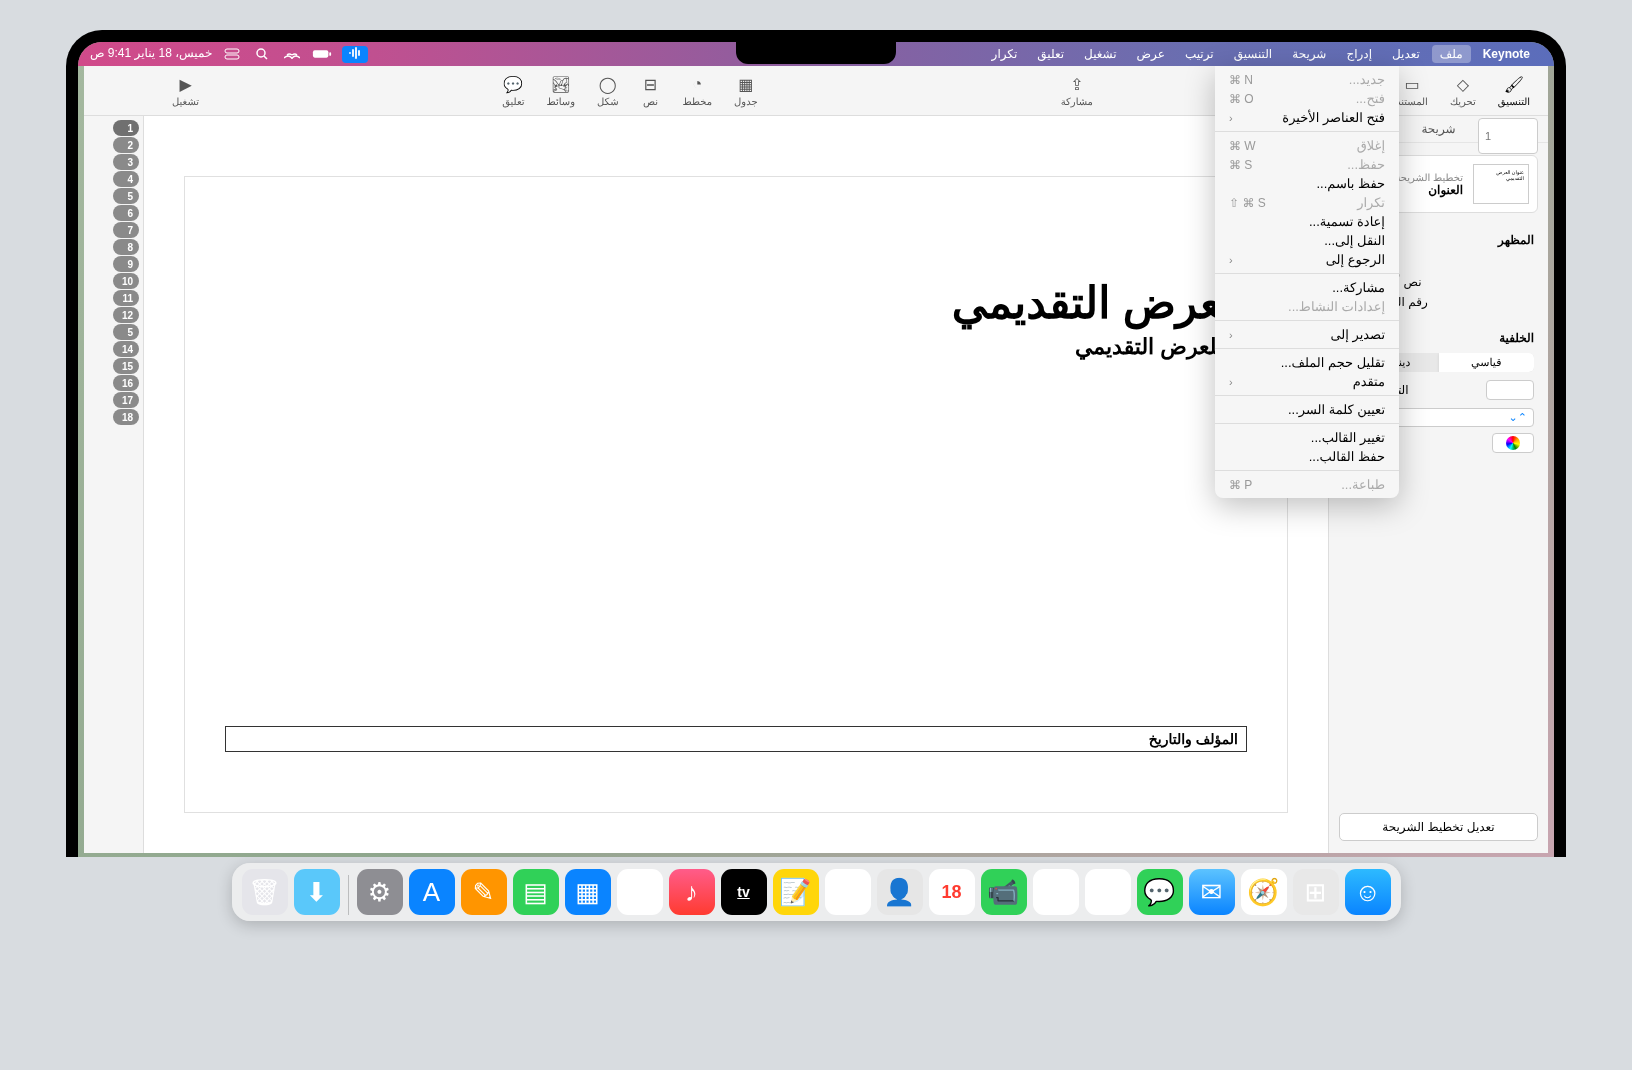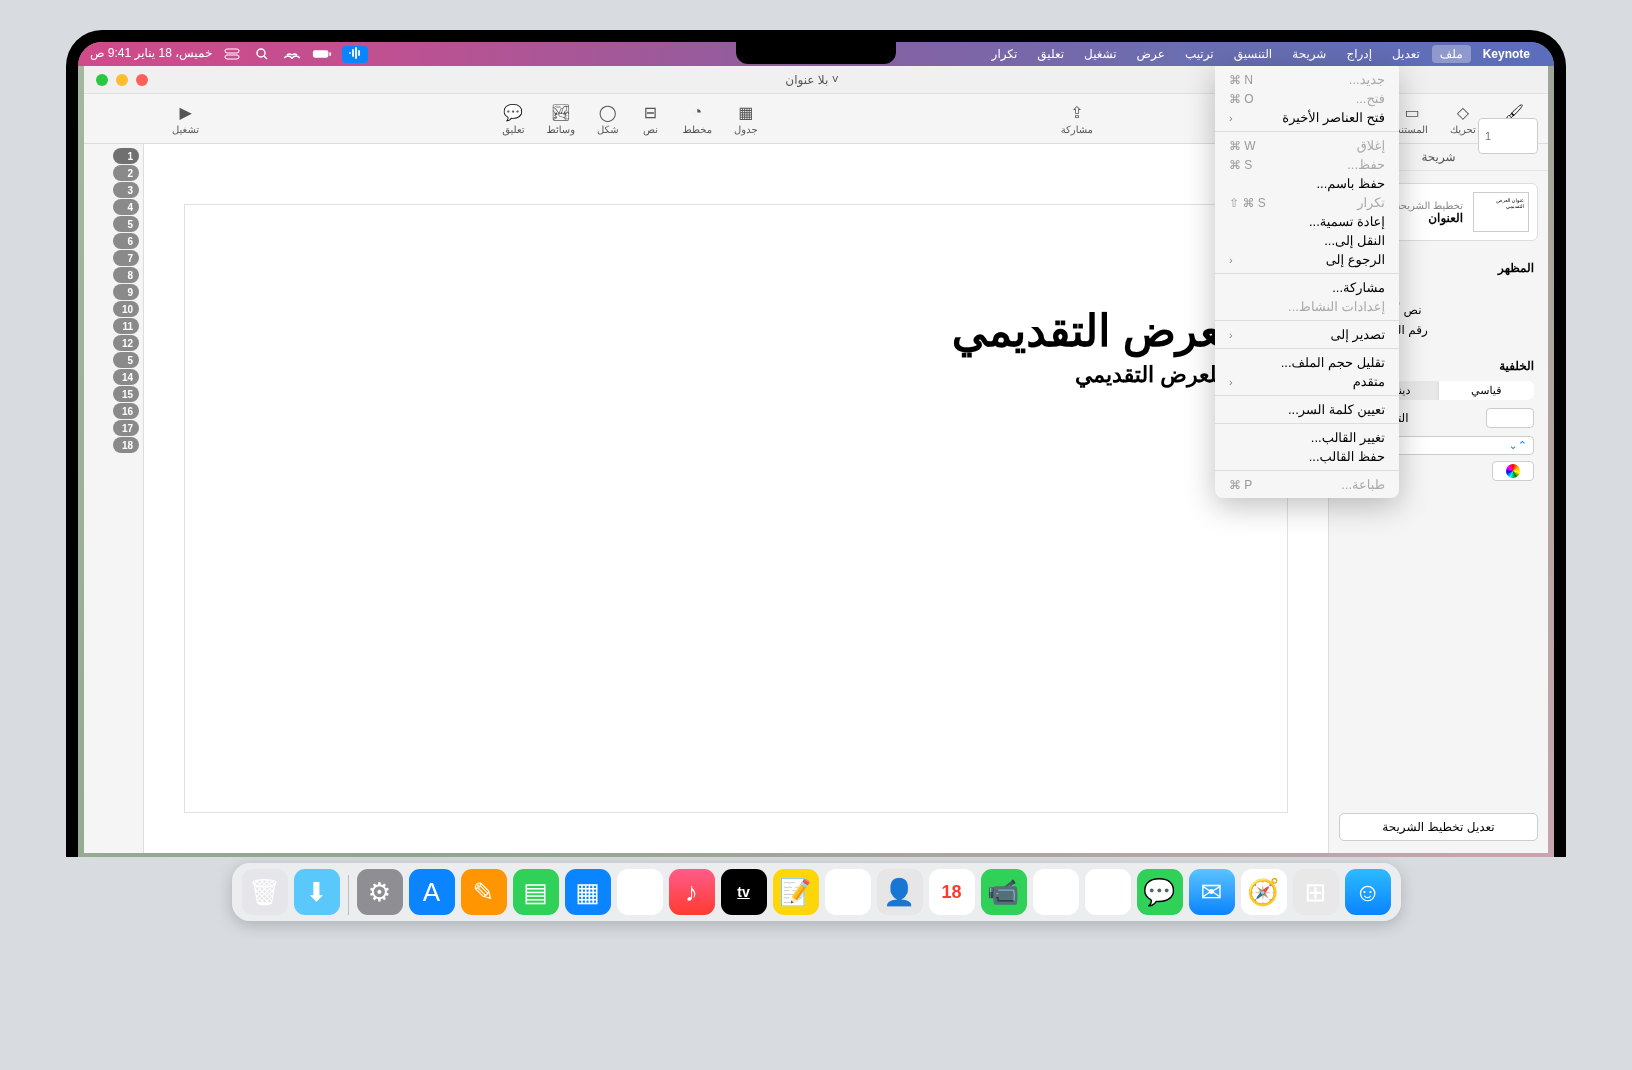--- a/index.html
+++ b/index.html
@@ -145,32 +145,20 @@
         </span>
         <span class="status-btn">
           <svg width="14" height="12" viewBox="0 0 14 12">
                 <path d="M2 6 L2 6 M5 3 L5 9 M8 1 L8 11 M11 4 L11 8" stroke="#fff" stroke-width="1.8" stroke-linecap="round"></path>
               </svg>
         </span>
       </div>
     </div>
 
     <div class="window">
-      <div class="titlebar">
-        <div class="traffic-lights">
-          <div class="traffic-light tl-red"></div>
-          <div class="traffic-light tl-yellow"></div>
-          <div class="traffic-light tl-green"></div>
-        </div>
-        <div class="title-text">
-          <span>˅</span>
-          <span>بلا عنوان</span>
-        </div>
-        <div style="width:60px"></div>
-      </div>
 
       <div class="toolbar">
         <div class="title-subwin">
               <span>1</span>
             </div>
         <div style="width:70px"></div>
         <div class="toolbar-btn">
           <div class="toolbar-icon">▶</div>
           <div class="toolbar-label">تشغيل</div>
         </div>
@@ -243,20 +231,21 @@
               <div class="slide-thumb">15</div>
               <div class="slide-thumb">16</div>
               <div class="slide-thumb">17</div>
               <div class="slide-thumb">18</div>
             </div>
 
         <div class="canvas-area">
           <div class="slide-canvas">
             <div class="slide-title">العرض التقديمي</div>
             <div class="slide-subtitle">ي للعرض التقديمي</div>
+            <div class="author-box">المؤلف والتاريخ</div>
           </div>
         </div>
 
         <div class="format-panel">
           <div class="format-header">شريحة</div>
           <div class="layout-picker">
             <div class="layout-thumb">عنوان العرض التقديمي</div>
             <div class="layout-info">
               <div class="layout-label">تخطيط الشريحة</div>
               <div class="layout-value">العنوان</div>

